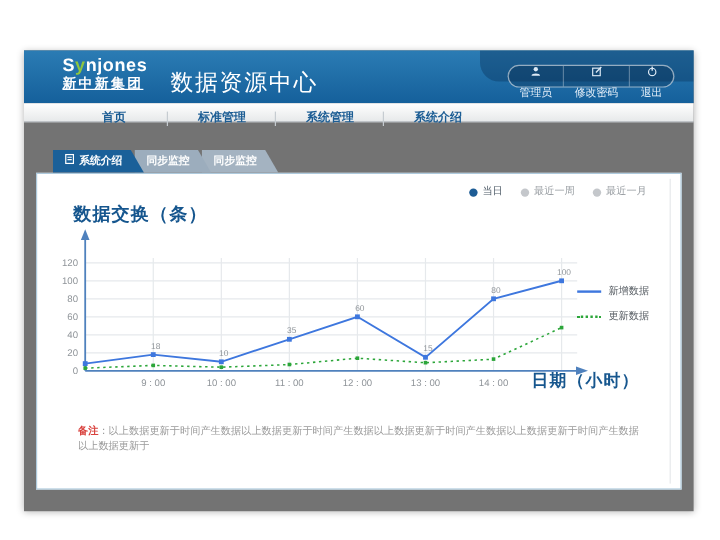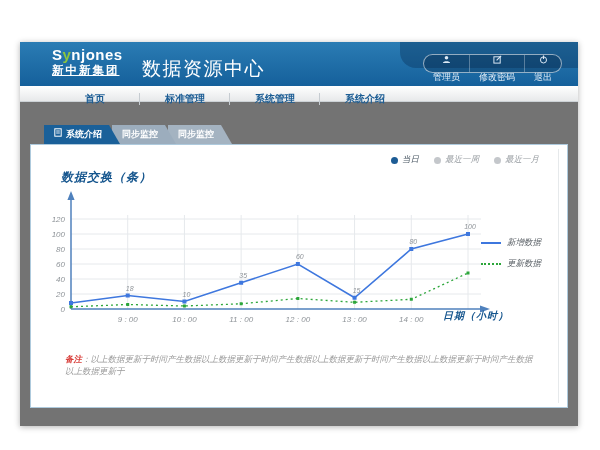--- a/index.html
+++ b/index.html
@@ -43,35 +43,35 @@
   .tab { height:19px; line-height:19px; color:#fff; font-size:9px; font-weight:bold;
          padding:0 18px 0 10px; margin-right:-8px; position:relative;
          clip-path:polygon(0 0, calc(100% - 11px) 0, 100% 100%, 0 100%);
          display:flex; align-items:center; gap:4px; cursor:pointer; }
   .tab.active   { background:#1a6099; z-index:3; }
   .tab.inactive1{ background:#9cadbd; z-index:2; }
   .tab.inactive2{ background:#a4b3c1; z-index:1; }
 
   
   .panel { position:absolute; left:10px; top:102px; width:538px; height:264px;
-           background:#fff; border:1px solid #aecadd;font-style:italic; }
+           background:#fff; border:1px solid #aecadd; }
   .panel-divider { position:absolute; right:8px; top:4px; bottom:4px;
            border-left:1px solid #e6e9eb; }
 
   .radio-row { position:absolute; top:9px; right:28px; display:flex; gap:15px;
            align-items:center; font-size:8.5px; color:#979ca1; }
   .radio-opt { display:flex; align-items:center; gap:4px; cursor:pointer; }
   .radio-dot { width:7px; height:7px; border-radius:50%; background:#c4c7cb; }
   .radio-opt.selected .radio-dot { background:#1d5c95; }
   .radio-opt.selected { color:#4d5a66; }
 
   .ylabel { position:absolute; left:30px; top:24px; color:#16568e; font-weight:bold;
-           font-size:12px; letter-spacing:1px; }
+           font-size:15px; letter-spacing:1px; }
   .xlabel { position:absolute; left:412px; top:164px; color:#16568e; font-weight:bold;
-           font-size:10px; letter-spacing:1px; }
+           font-size:14px; letter-spacing:1px; }
   .chart-svg { position:absolute; left:0; top:34px; width:470px; height:170px;
            font-family:"Liberation Sans", sans-serif; }
 
   .legend-box { position:absolute; right:26px; top:92px; display:flex;
            flex-direction:column; gap:9px; }
   .legend-entry { display:flex; align-items:center; gap:6px; font-size:8.5px;
            color:#5a6066; cursor:pointer; }
   .legend-line { width:20px; height:0; }
   .legend-line.solid  { border-top:2px solid #3e77de; }
   .legend-line.dotted { border-top:2px dotted #2ca63a; }

